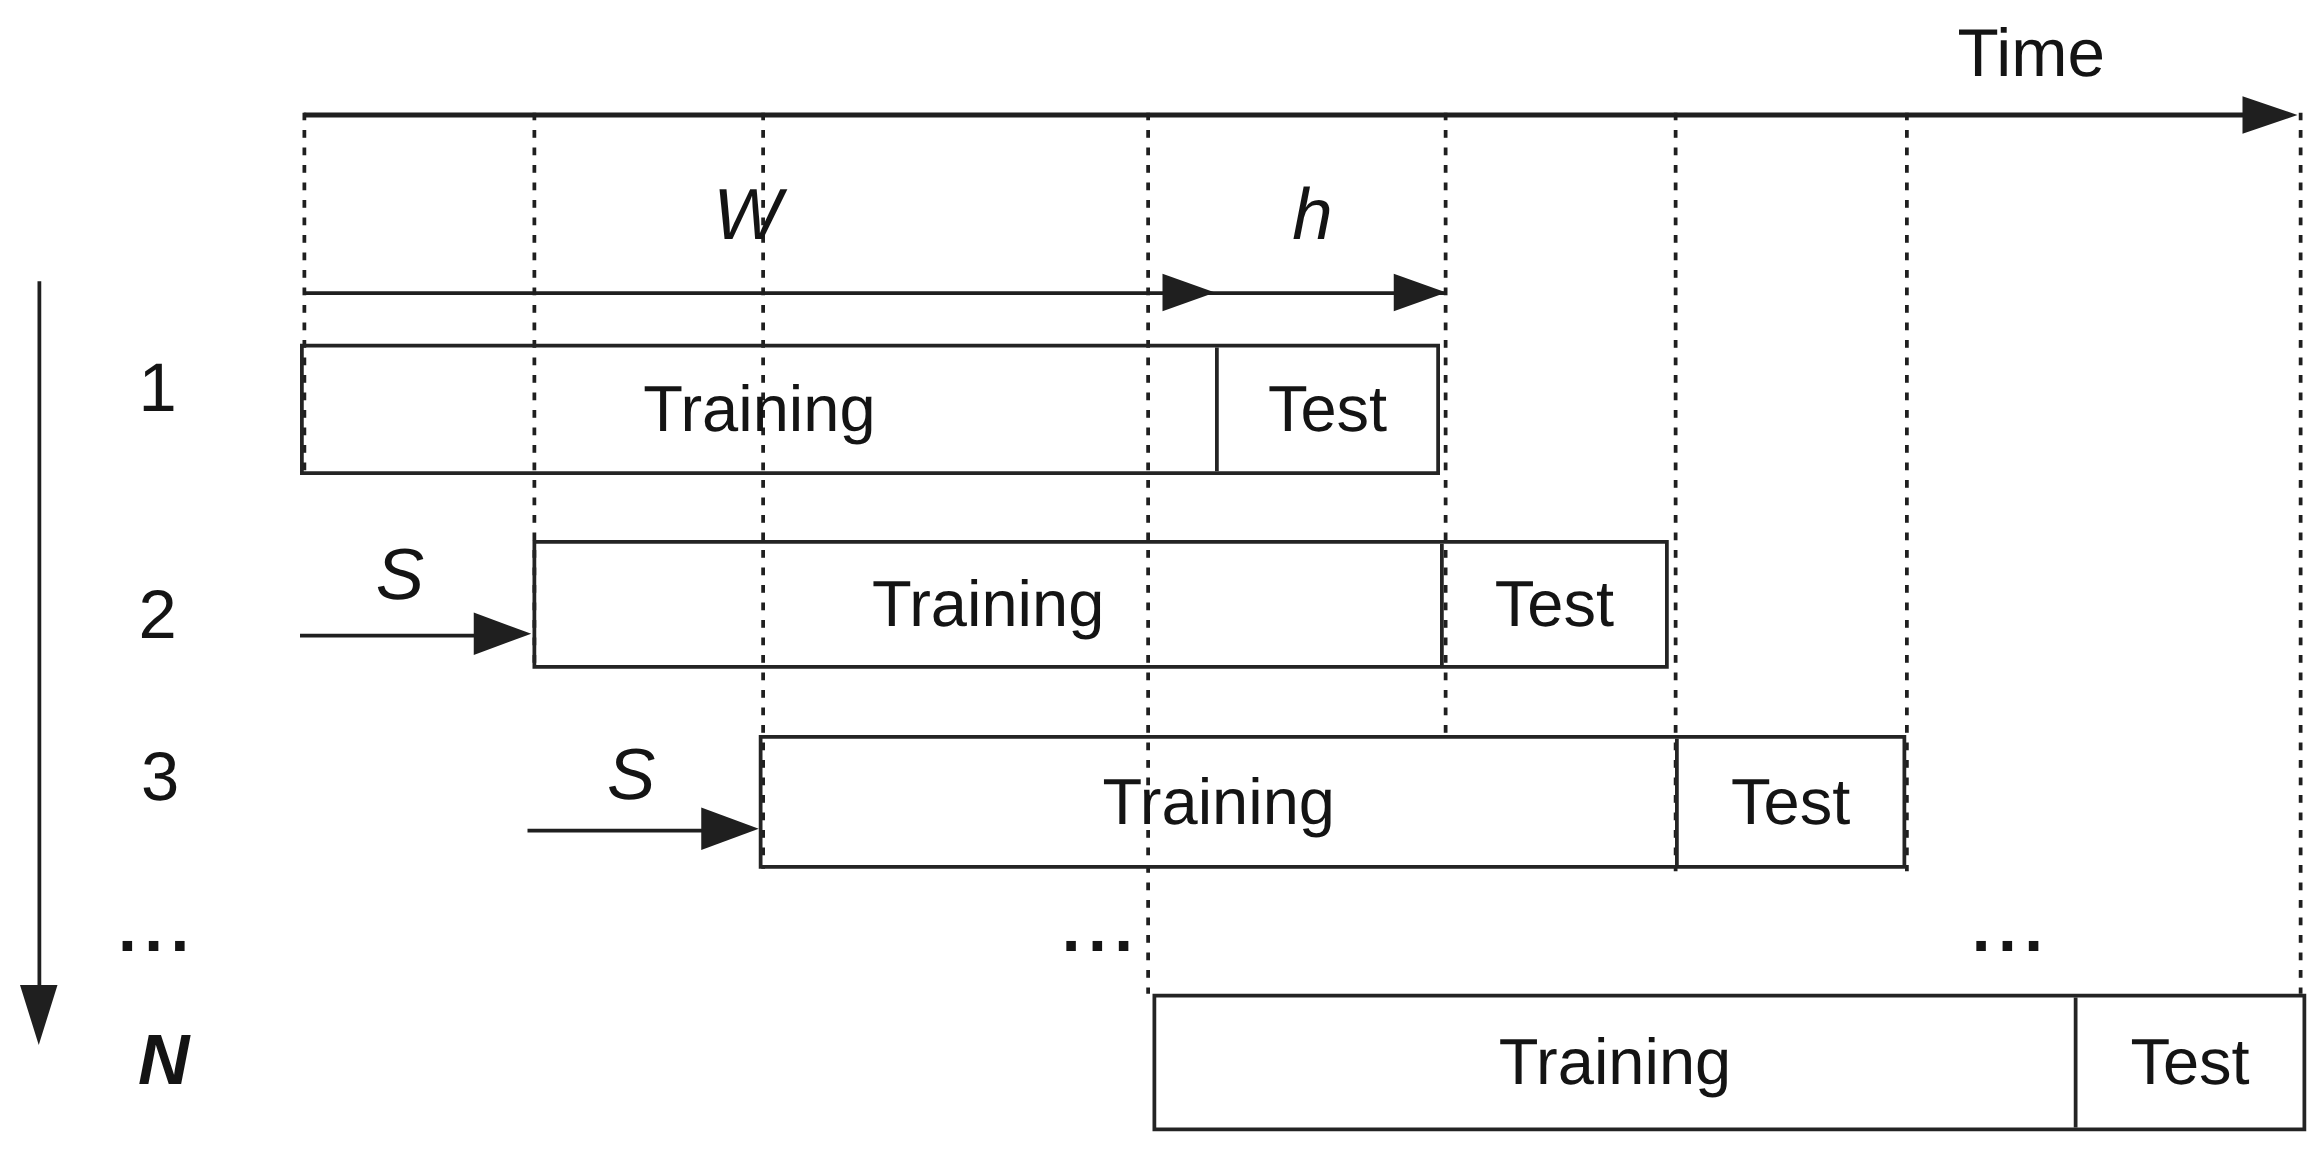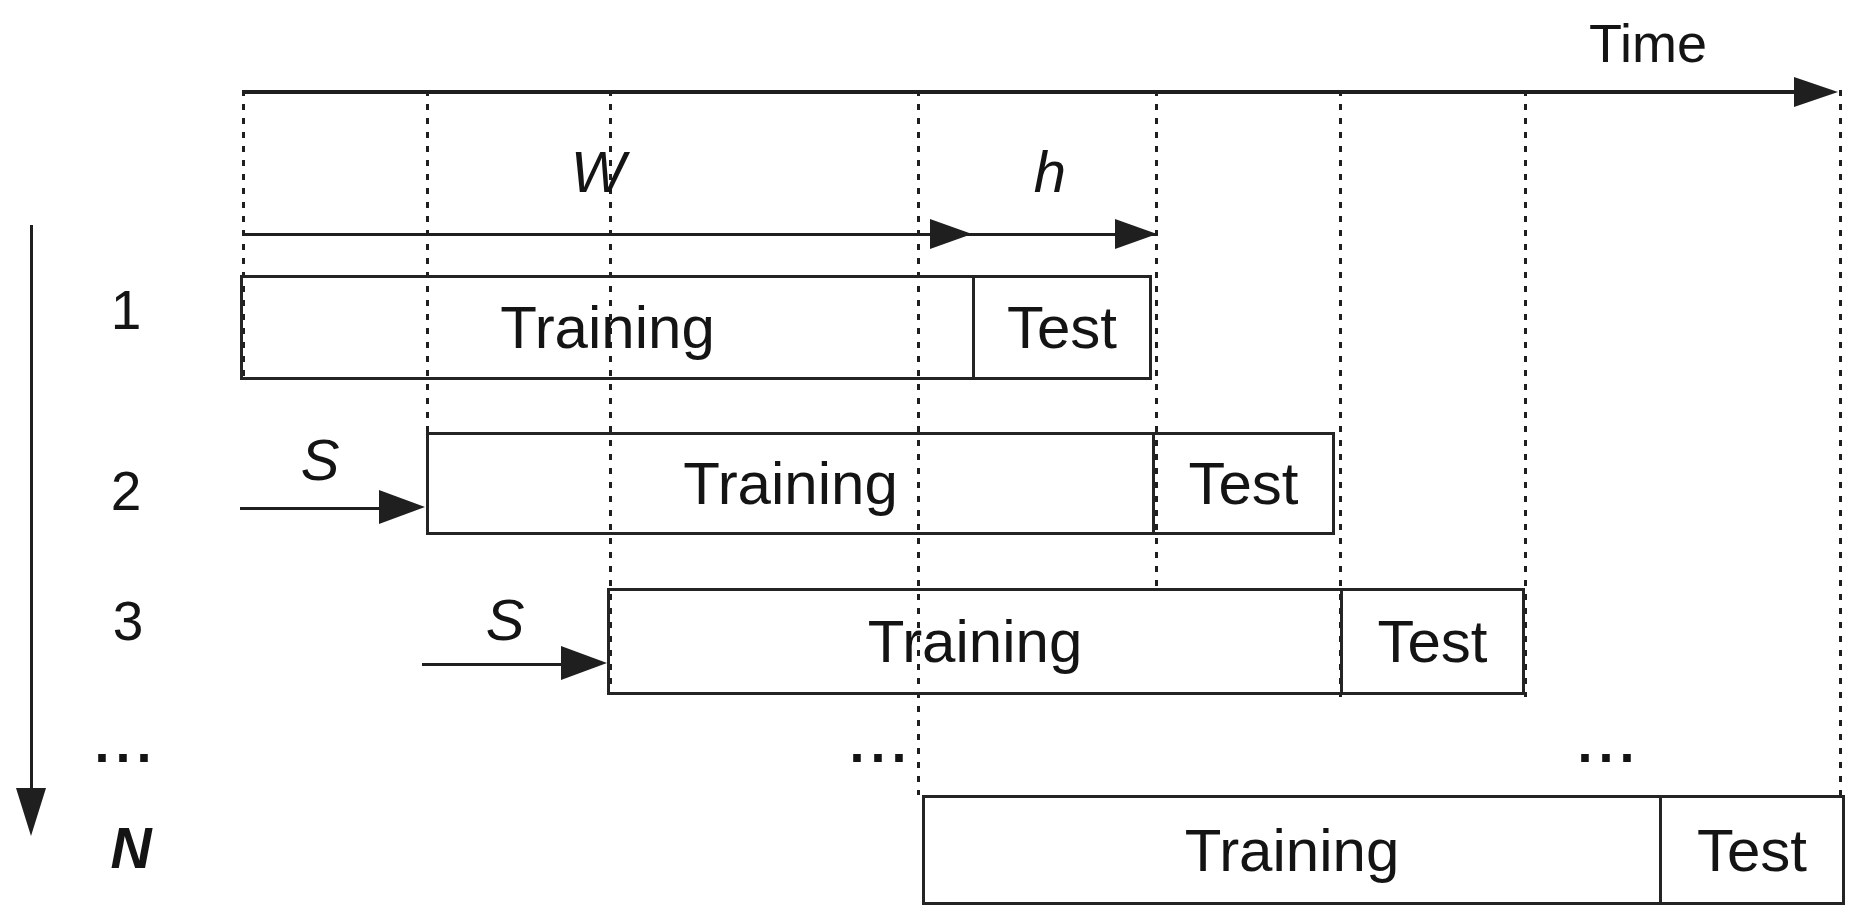--- a/index.html
+++ b/index.html
@@ -18,26 +18,26 @@
   .thinhline{position:absolute;height:3px;background:#1f1f1f;}
   .vline{position:absolute;width:3px;background:#1f1f1f;}
   
   .arr-right{position:absolute;width:0;height:0;border-style:solid;border-color:transparent;border-left-color:#1f1f1f;}
   .arr-down{position:absolute;width:0;height:0;border-style:solid;border-color:transparent;border-top-color:#1f1f1f;}
   
   .winbox{position:absolute;border:3px solid #242424;background:transparent;box-sizing:border-box;}
   .divider{position:absolute;top:0;bottom:0;width:3px;background:#242424;}
   .celltext{
     position:absolute;top:0;height:100%;display:flex;align-items:center;justify-content:center;
-    font-size:60px;color:#141414;white-space:nowrap;
+    font-size:52px;color:#141414;white-space:nowrap;
   }
   
   .rowlabel{position:absolute;font-size:55px;color:#141414;text-align:center;}
   .param{position:absolute;font-size:58px;font-style:italic;color:#141414;text-align:center;}
-  .timelabel{position:absolute;font-size:54px;color:#141414;text-align:center;}
+  .timelabel{position:absolute;font-size:54px;color:#141414;}
   .dots{position:absolute;font-size:54px;font-weight:bold;letter-spacing:6px;color:#141414;text-align:center;}
   .nlabel{position:absolute;font-size:57px;font-weight:bold;font-style:italic;color:#141414;text-align:center;}
 </style>
 </head>
 <body>
 
 <div id="stage">
 
   <div class="dotline" style="left:242px;top:90px;height:290px;"></div>
   <div class="dotline" style="left:426px;top:90px;height:447px;"></div>

